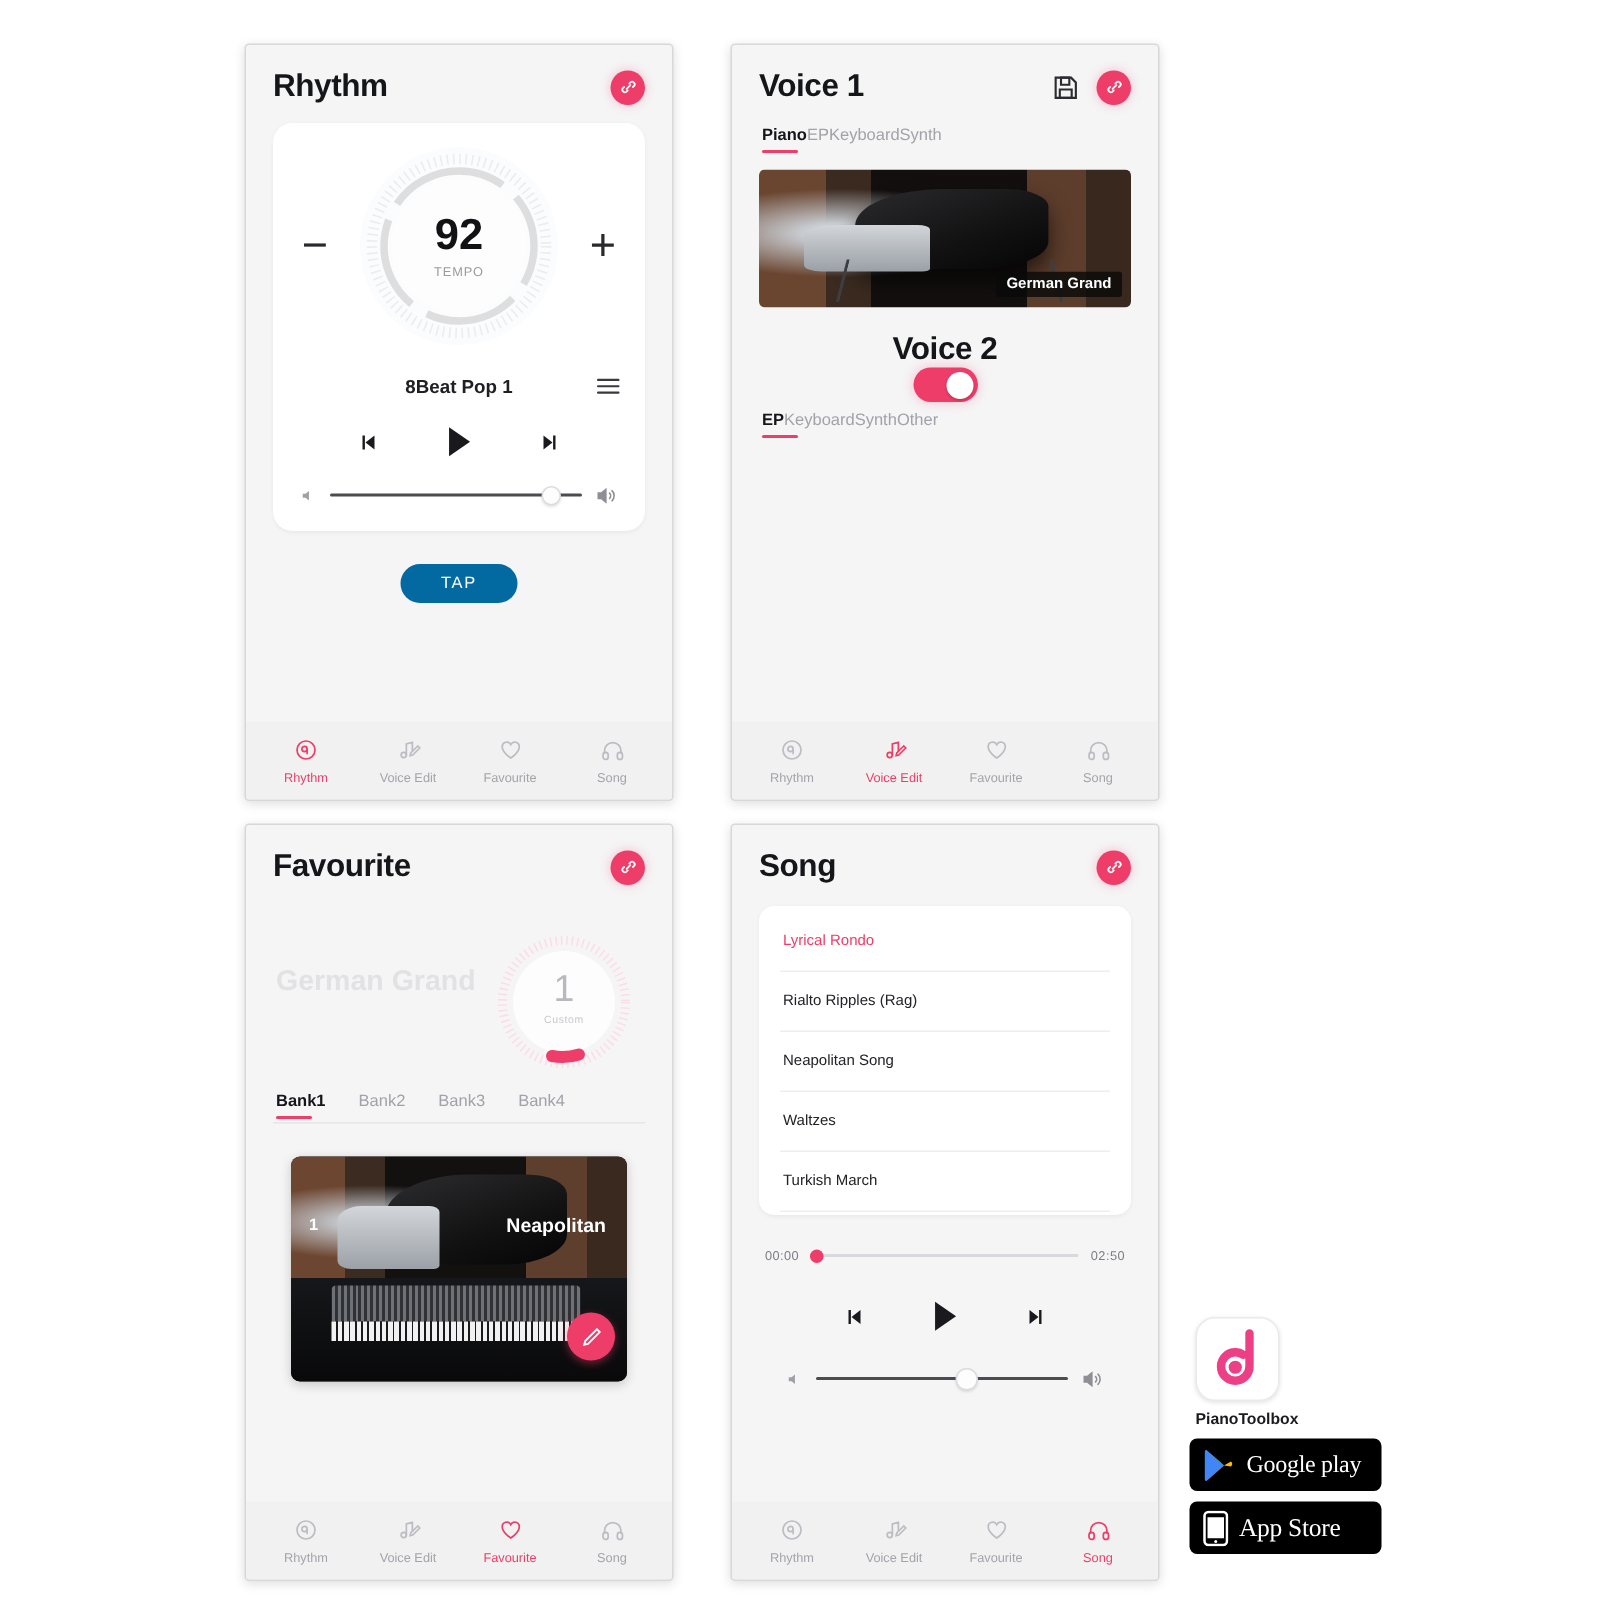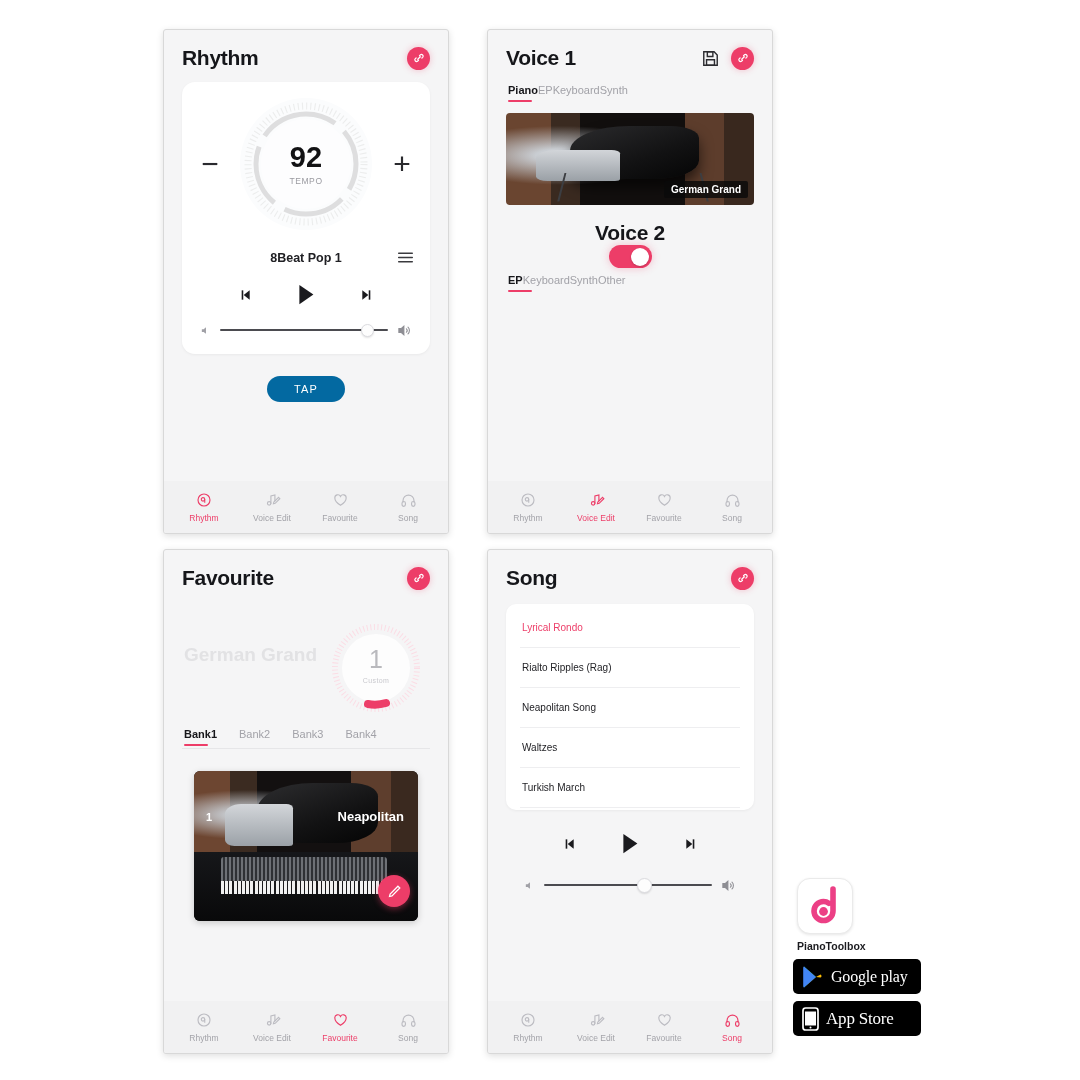--- a/index.html
+++ b/index.html
@@ -605,20 +605,28 @@
 
     <div class="pbody">
       <div class="song-list">
         <div class="song-item active">Lyrical Rondo</div>
         <div class="song-item">Rialto Ripples (Rag)</div>
         <div class="song-item">Neapolitan Song</div>
         <div class="song-item">Waltzes</div>
         <div class="song-item">Turkish March</div>
       </div>
 
+      <div class="prog-row">
+        <div class="tstamp">00:00</div>
+        <div class="prog">
+          <div class="ptrack"></div>
+          <div class="pknob" id="song-pknob" style="left: calc(2% - 4.5px);"></div>
+        </div>
+        <div class="tstamp">02:50</div>
+      </div>
 
       <div class="transport" style="padding-top:22px">
         <div class="tbtn">
           <svg width="16" height="16" viewBox="0 0 24 24" fill="#1a1a1e">
               <path d="M7 5h2.4v14H7z"></path>
               <path d="M19 5L10 12l9 7z"></path>
             </svg>
         </div>
         <div class="tbtn">
           <svg width="21" height="23" viewBox="0 0 24 26" fill="#1a1a1e">

